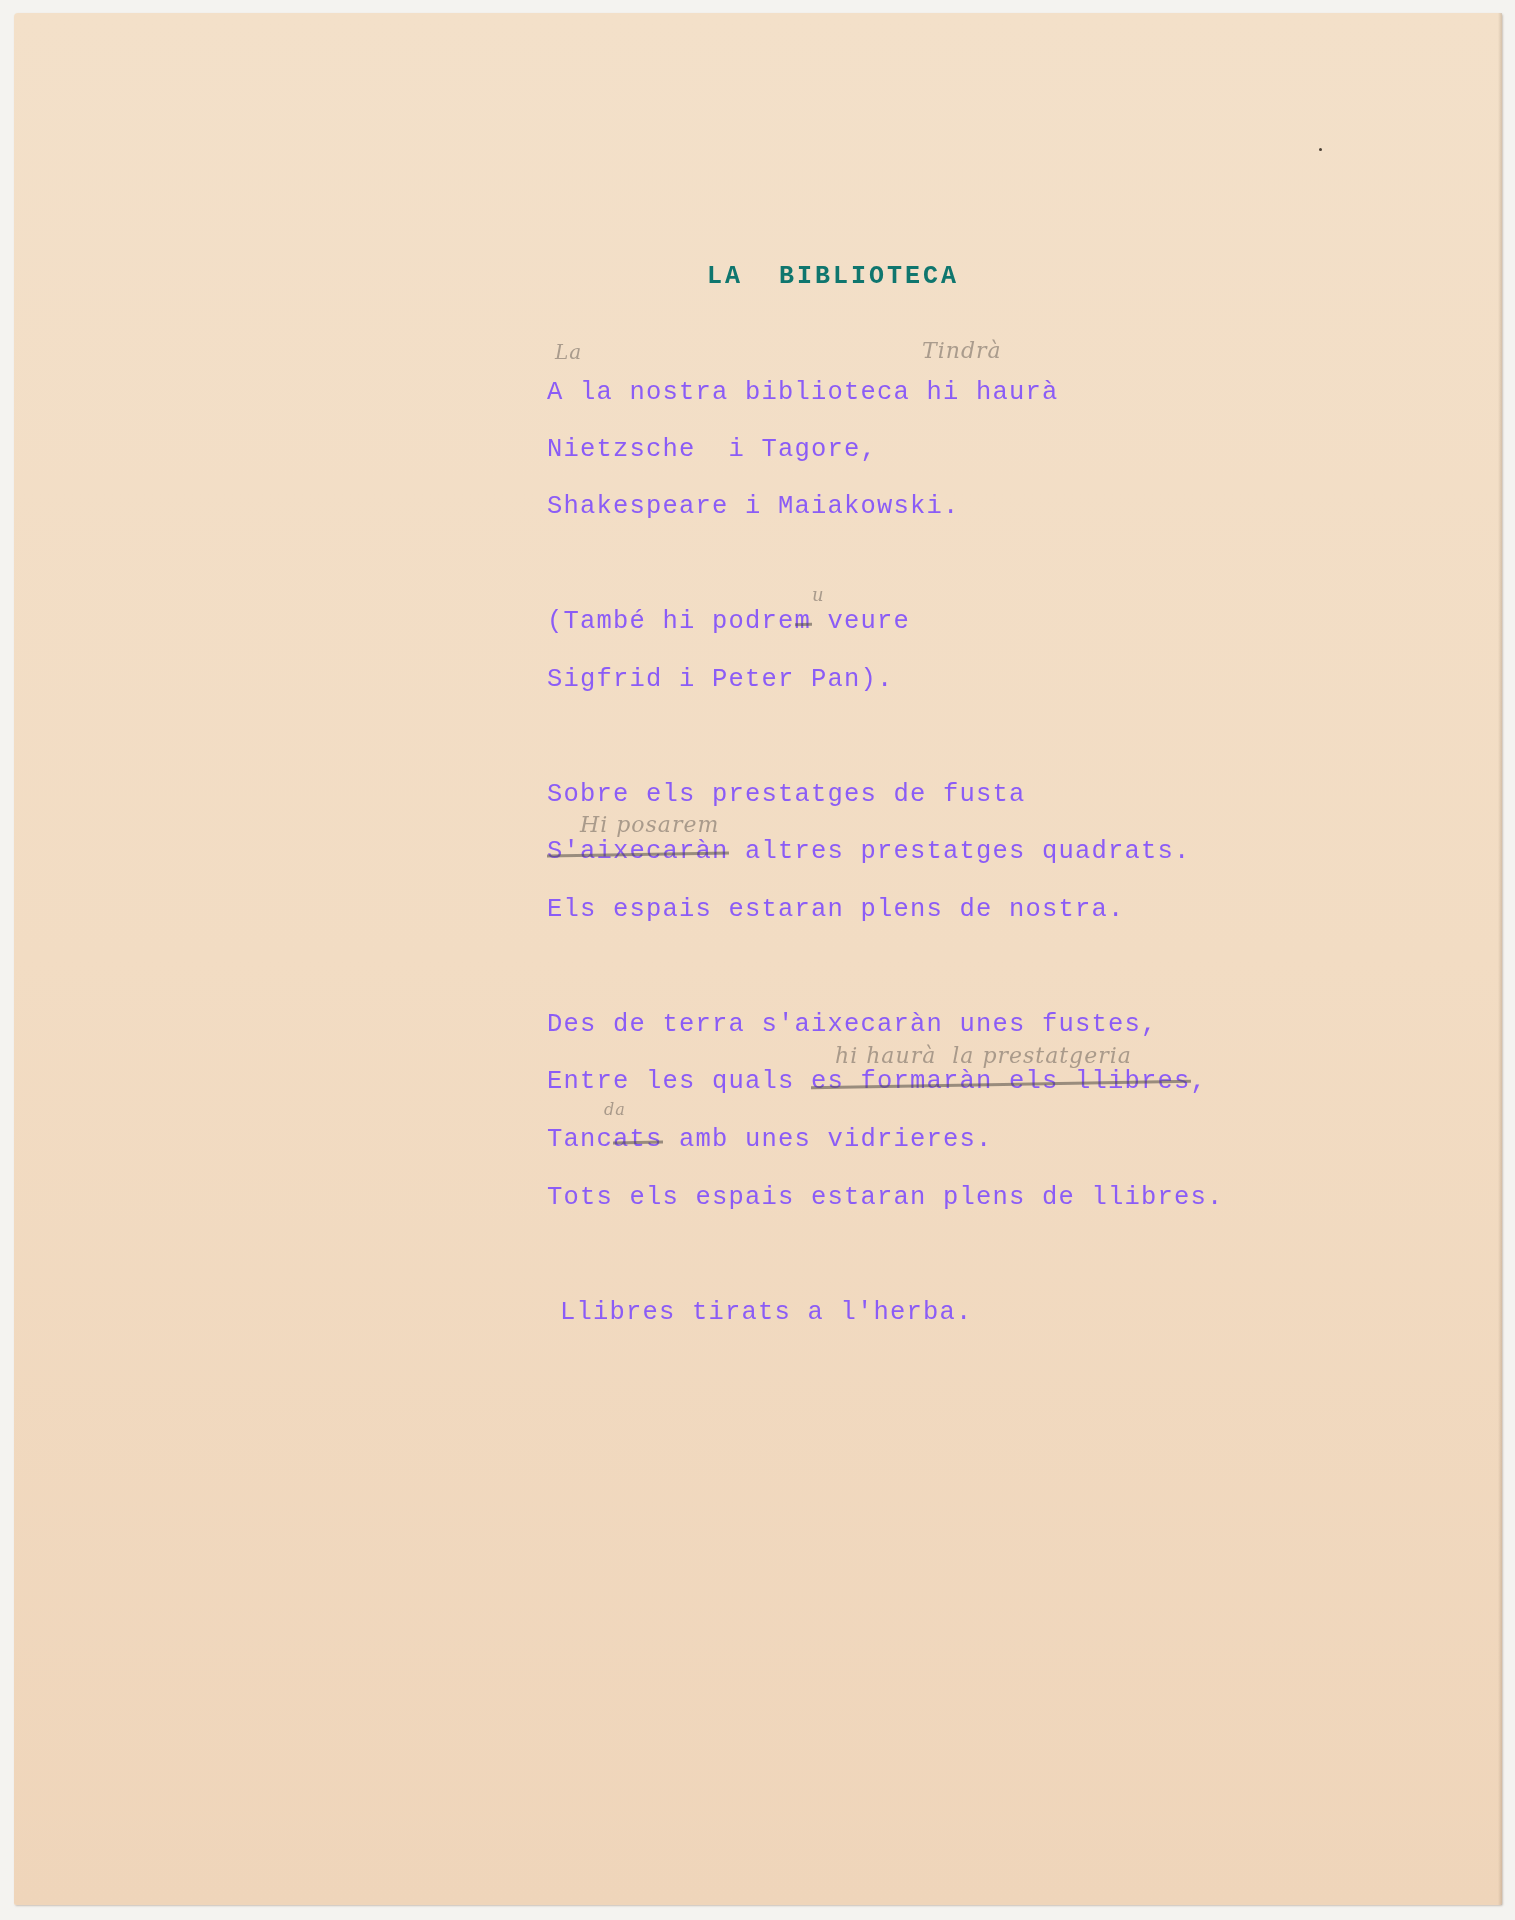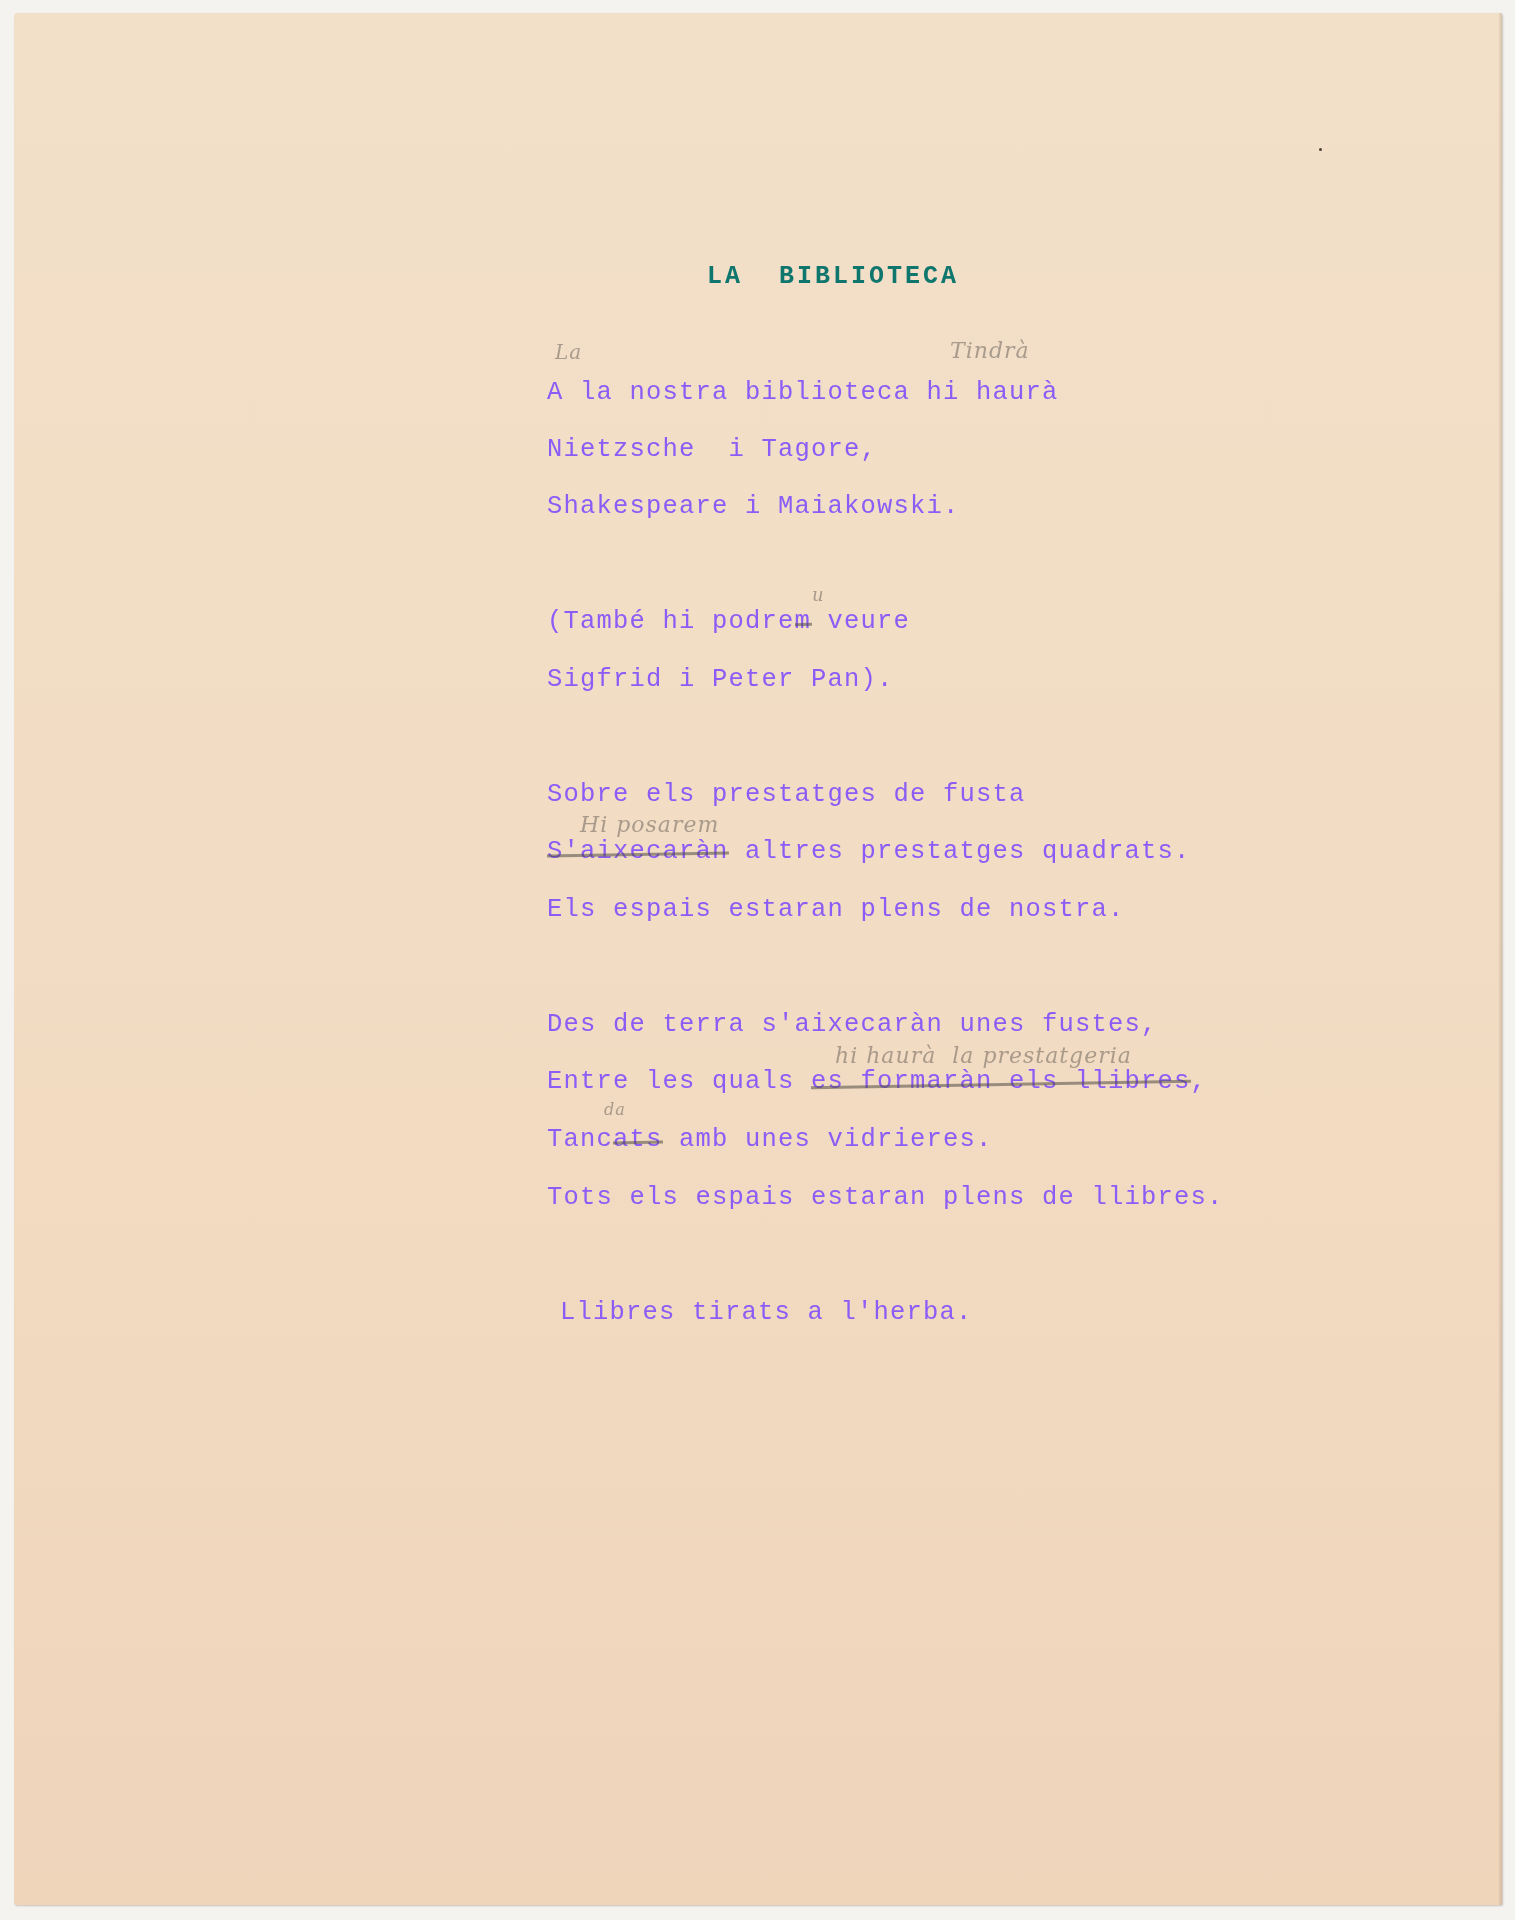--- a/index.html
+++ b/index.html
@@ -42,21 +42,21 @@
 </head>
 <body>
 
 <div class="paper">
   <div class="speck" style="left:1305px; top:135px;"></div>
 </div>
 
 <div class="title">LA  BIBLIOTECA</div>
 
 <div class="hand" style="left:555px; top:340px; font-size:20px;">La</div>
-<div class="hand" style="left:950px; top:338px;font-style:italic;">Tindrà</div>
+<div class="hand" style="left:922px; top:338px;font-style:italic;">Tindrà</div>
 <div class="line" style="top:378px;">A la nostra biblioteca hi haurà</div>
 <div class="line" style="top:435px;">Nietzsche  i Tagore,</div>
 <div class="line" style="top:492px;">Shakespeare i Maiakowski.</div>
 
 <div class="hand" style="left:812px; top:584px; font-size:18px;">u</div>
 <div class="line" style="top:607px;"><span>(També hi podre</span><span class="strike">m</span><span> veure</span></div>
 <div class="line" style="top:665px;">Sigfrid i Peter Pan).</div>
 
 <div class="line" style="top:780px;">Sobre els prestatges de fusta</div>
 <div class="hand" style="left:580px; top:812px;">Hi posarem</div>

